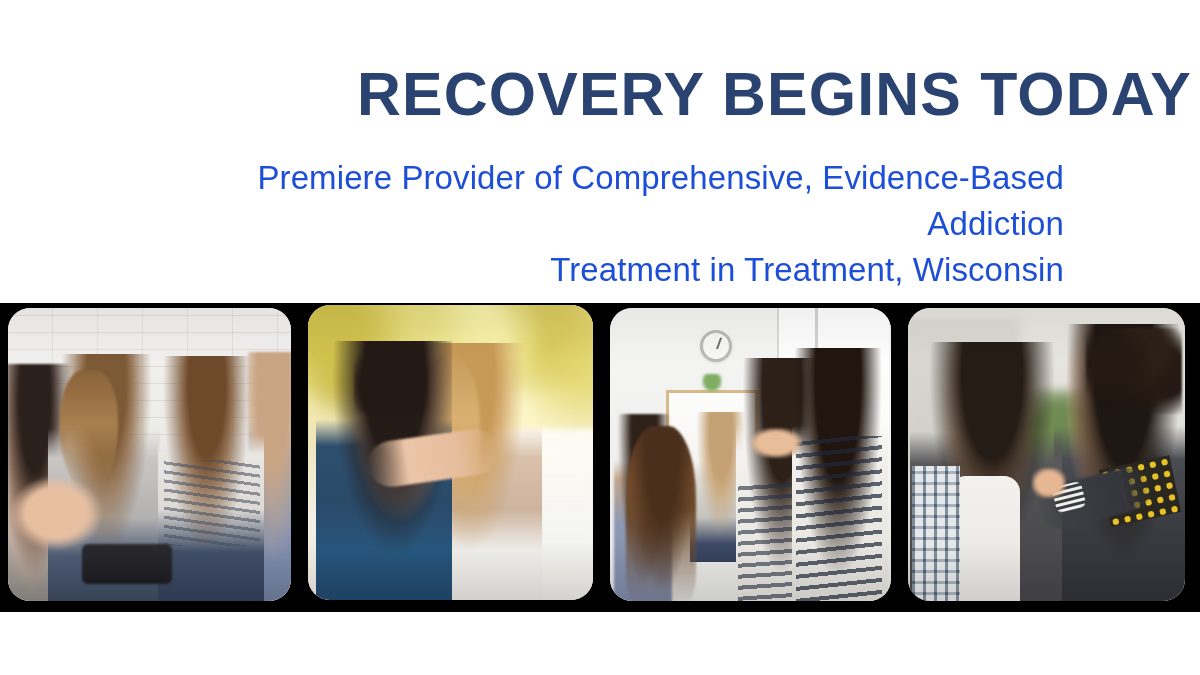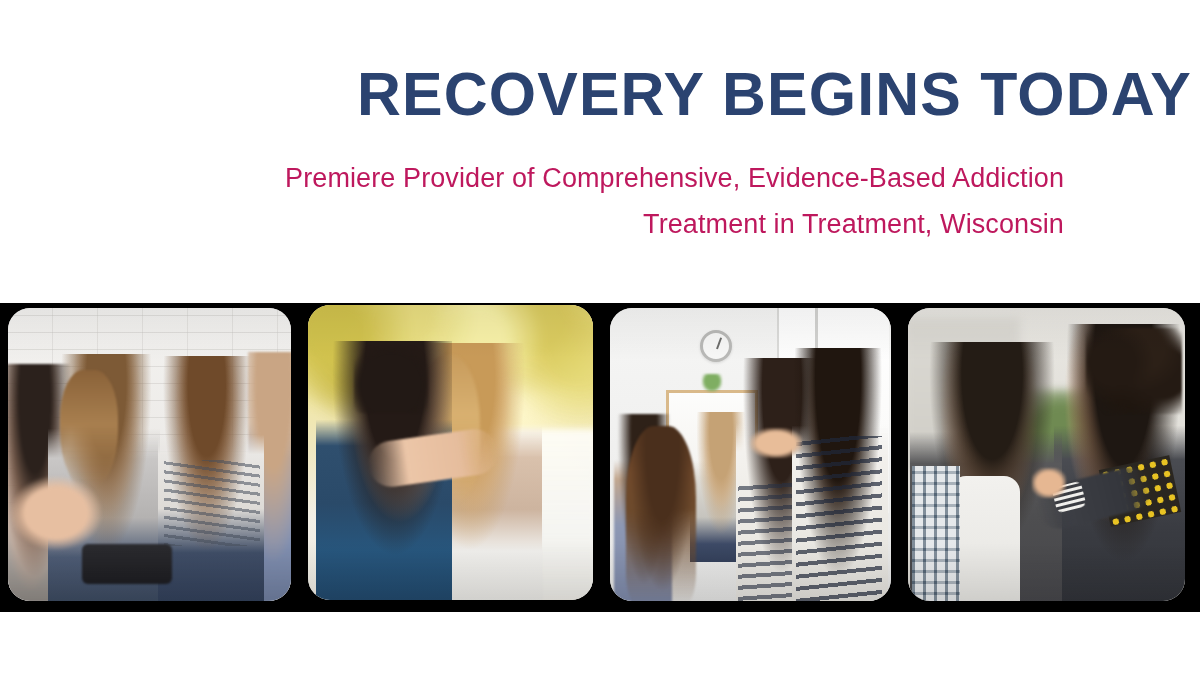--- a/index.html
+++ b/index.html
@@ -47,23 +47,23 @@
   }
 
   .hero-subtitle {
     position: absolute;
     top: 155px;
     left: 50%;
     transform: translateX(-50%);
     width: 920px;
     font-family: "Liberation Sans", sans-serif;
     font-weight: 400;
-    font-size: 27px;
+    font-size: 33px;
     line-height: 46px;
-    color: #be185d;
+    color: #1d4ed8;
     letter-spacing: 0.1px;
   }
   .hero-subtitle .sub-line { display: block; }
 
   
   .gallery-strip {
     position: absolute;
     top: 303px;
     left: 0;
     width: 1200px;

